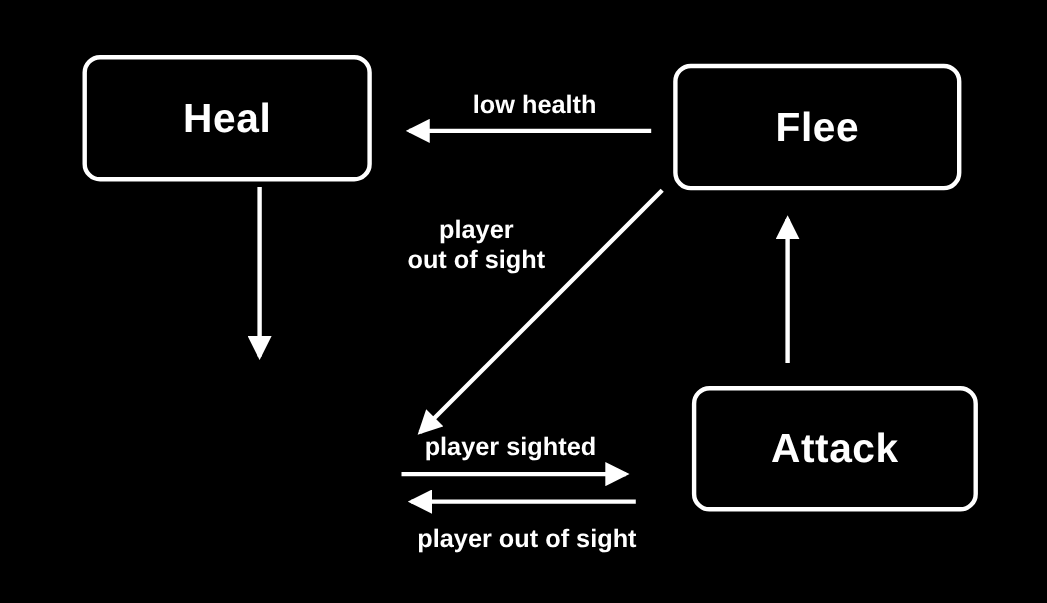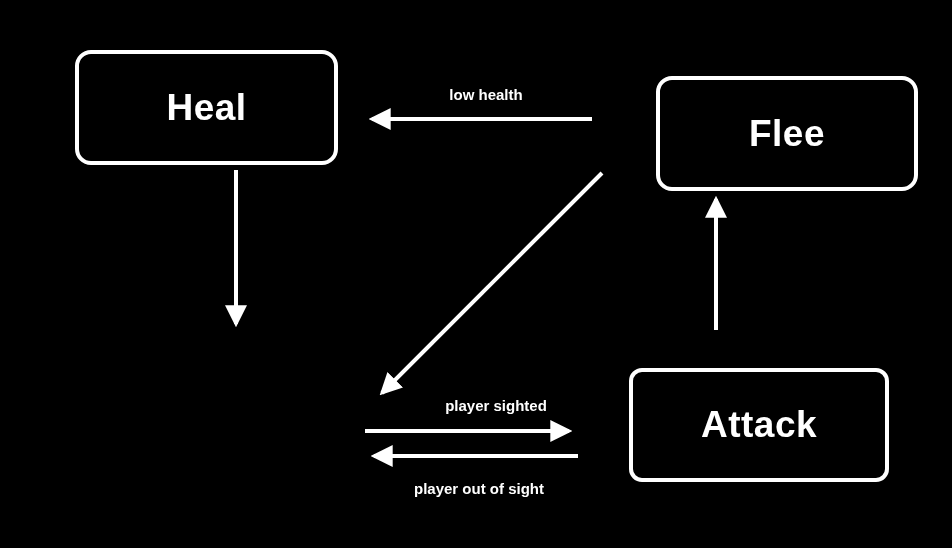--- a/index.html
+++ b/index.html
@@ -30,38 +30,38 @@
     color: #fff;
     font-weight: bold;
     font-size: 37px;
     letter-spacing: 0.5px;
     display: flex;
     align-items: center;
     justify-content: center;
     box-sizing: border-box;
   }
   .state-heal   { left: 75px;  top: 50px;  width: 263px; height: 115px; }
-  .state-flee   { left: 656px; top: 58px;  width: 262px; height: 115px; margin-top: 18px; }
+  .state-flee   { left: 612px; top: 58px;  width: 262px; height: 115px; }
   .state-patrol { left: 76px;  top: 353px; width: 262px; height: 115px; }
-  .state-attack { left: 629px; top: 368px; width: 260px; height: 114px; border-radius: 13px; }
+  .state-attack { left: 629px; top: 351px; width: 260px; height: 114px; }
   .edge-label {
     position: absolute;
     color: #fff;
     font-weight: bold;
-    font-size: 15px;
+    font-size: 23px;
     white-space: pre-line;
     text-align: center;
     transform: translate(-50%, -50%);
     line-height: 28px;
   }
   .lbl-low-health        { left: 486px; top: 95px;  }
   .lbl-recovered         { left: 152px; top: 256px; }
   .lbl-player-oos-diag   { left: 433px; top: 222px; }
   .lbl-injured           { left: 782px; top: 257px; }
-  .lbl-player-sighted    { left: 496px; top: 406px; }
+  .lbl-player-sighted    { left: 464px; top: 406px; }
   .lbl-player-oos-bottom { left: 479px; top: 489px; }
 </style>
 </head>
 <body>
 
 <div class="canvas">
 
   <svg class="arrows" viewBox="0 0 952 548" xmlns="http://www.w3.org/2000/svg">
     <defs>
       <marker id="arrowhead" viewBox="0 0 10 10" refX="8.5" refY="5" markerWidth="5.5" markerHeight="5.5" orient="auto">
@@ -80,16 +80,18 @@
     <line x1="365" y1="431" x2="569" y2="431" stroke="#ffffff" stroke-width="4" marker-end="url(#arrowhead)"></line>
 
     <line x1="578" y1="456" x2="374" y2="456" stroke="#ffffff" stroke-width="4" marker-end="url(#arrowhead)"></line>
   </svg>
 
   <div class="state state-heal">Heal</div>
   <div class="state state-flee">Flee</div>
   <div class="state state-attack">Attack</div>
 
   <div class="edge-label lbl-low-health">low health</div>
+  <div class="edge-label lbl-player-oos-diag">player
+out of sight</div>
   <div class="edge-label lbl-player-sighted">player sighted</div>
   <div class="edge-label lbl-player-oos-bottom">player out of sight</div>
 
 </div>
 
 </body></html>

